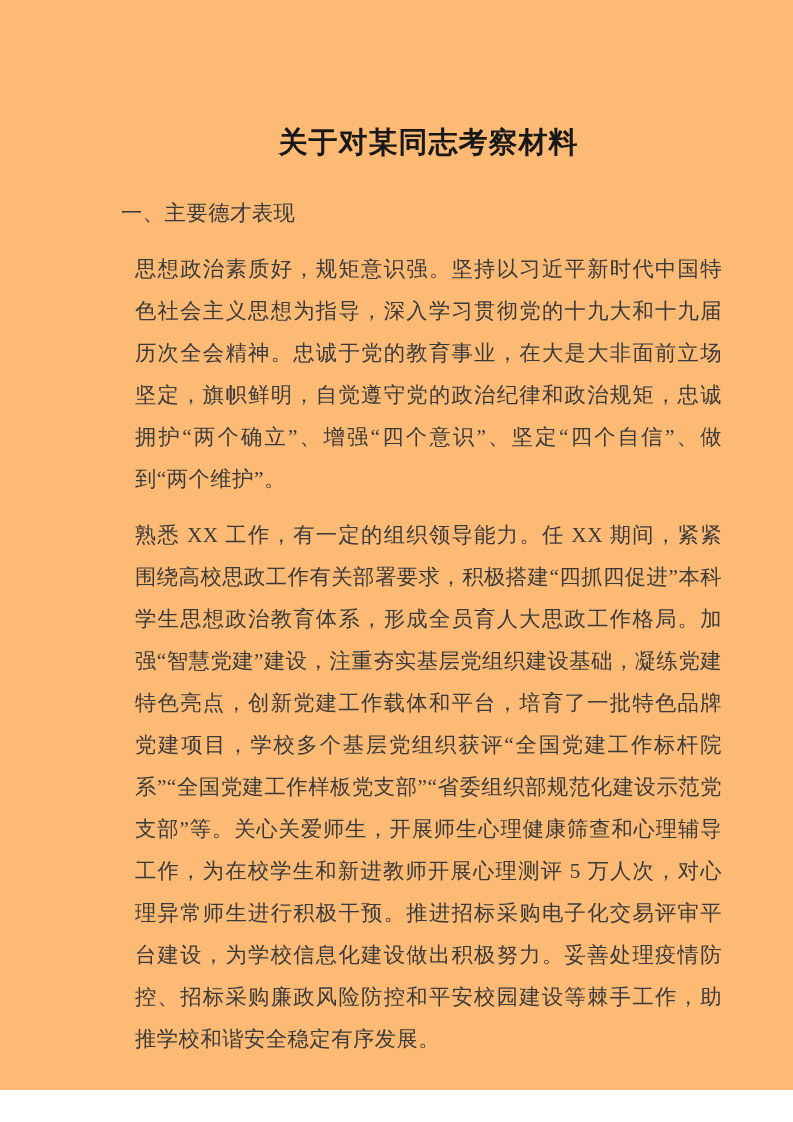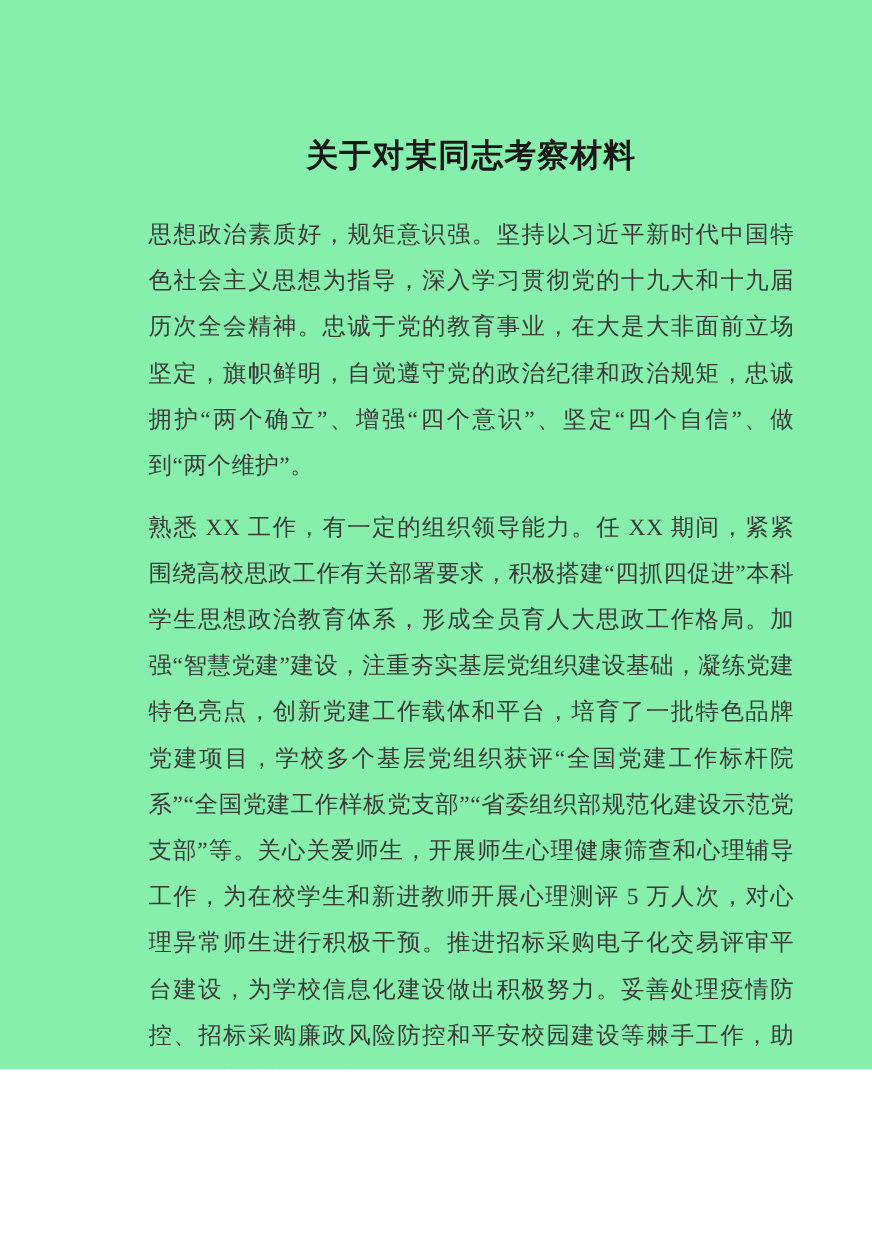--- a/index.html
+++ b/index.html
@@ -8,22 +8,22 @@
     background: #ffffff;
   }
   body {
     width: 793px;
     height: 1122px;
     font-family: "Liberation Serif", serif;
   }
   .page {
     box-sizing: border-box;
     width: 793px;
-    height: 972px;
-    background: #86efac;
+    height: 1090px;
+    background: #fdba74;
     padding: 116px 57px 40px 121px;
     overflow: hidden;
   }
   .doc-title {
     margin: 0 0 24px 0;
     text-align: center;
     font-size: 29px;
     line-height: 52px;
     font-weight: 700;
     color: #181818;
@@ -49,18 +49,19 @@
     letter-spacing: 0.5px;
   }
 </style>
 </head>
 <body>
 
 <div class="page">
   <h1 class="doc-title">关于对某同志考察材料</h1>
 
   <div class="doc-body">
+    <h2 class="section-heading">一、主要德才表现</h2>
 
     <p class="body-paragraph">思想政治素质好，规矩意识强。坚持以习近平新时代中国特色社会主义思想为指导，深入学习贯彻党的十九大和十九届历次全会精神。忠诚于党的教育事业，在大是大非面前立场坚定，旗帜鲜明，自觉遵守党的政治纪律和政治规矩，忠诚拥护“两个确立”、增强“四个意识”、坚定“四个自信”、做到“两个维护”。</p>
 
     <p class="body-paragraph">熟悉 XX 工作，有一定的组织领导能力。任 XX 期间，紧紧围绕高校思政工作有关部署要求，积极搭建“四抓四促进”本科学生思想政治教育体系，形成全员育人大思政工作格局。加强“智慧党建”建设，注重夯实基层党组织建设基础，凝练党建特色亮点，创新党建工作载体和平台，培育了一批特色品牌党建项目，学校多个基层党组织获评“全国党建工作标杆院系”“全国党建工作样板党支部”“省委组织部规范化建设示范党支部”等。关心关爱师生，开展师生心理健康筛查和心理辅导工作，为在校学生和新进教师开展心理测评 5 万人次，对心理异常师生进行积极干预。推进招标采购电子化交易评审平台建设，为学校信息化建设做出积极努力。妥善处理疫情防控、招标采购廉政风险防控和平安校园建设等棘手工作，助推学校和谐安全稳定有序发展。</p>
   </div>
 </div>
 
 </body></html>

